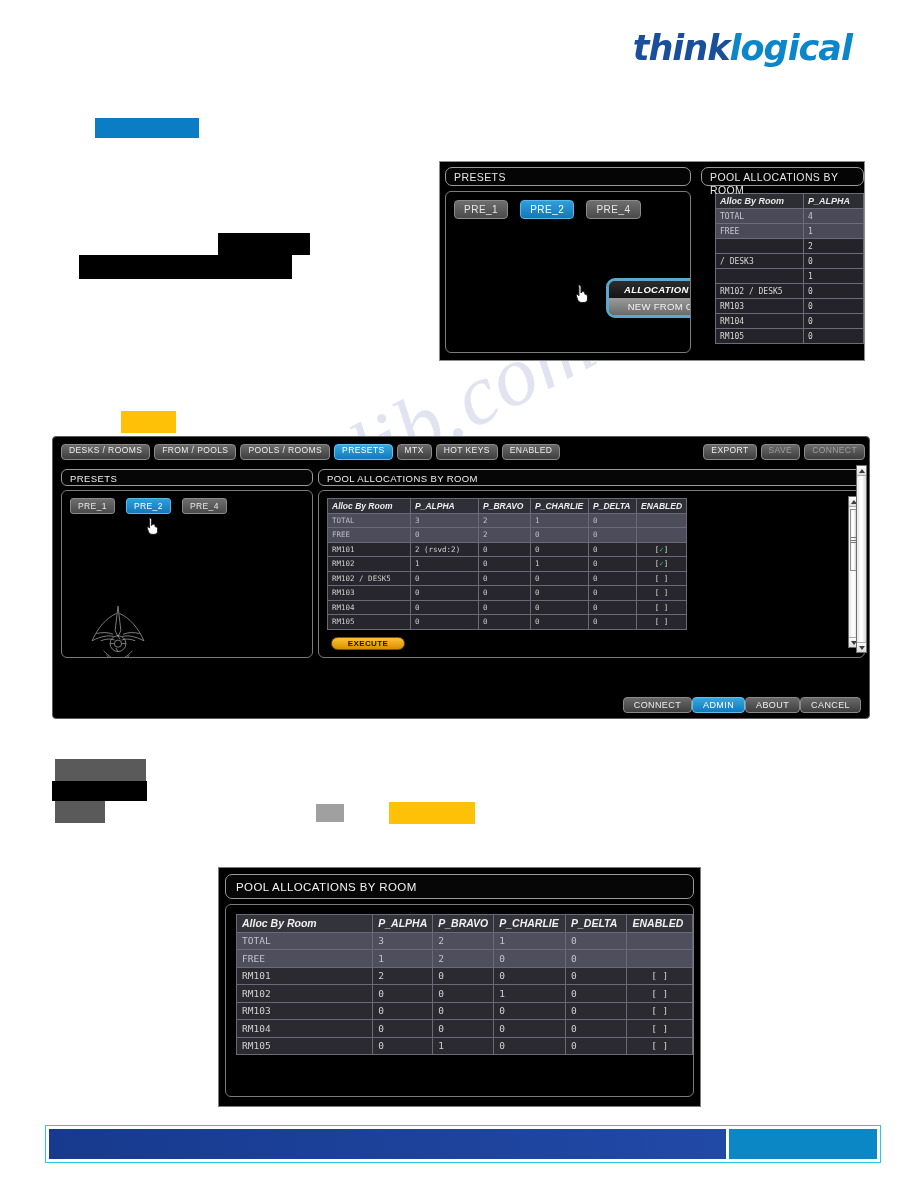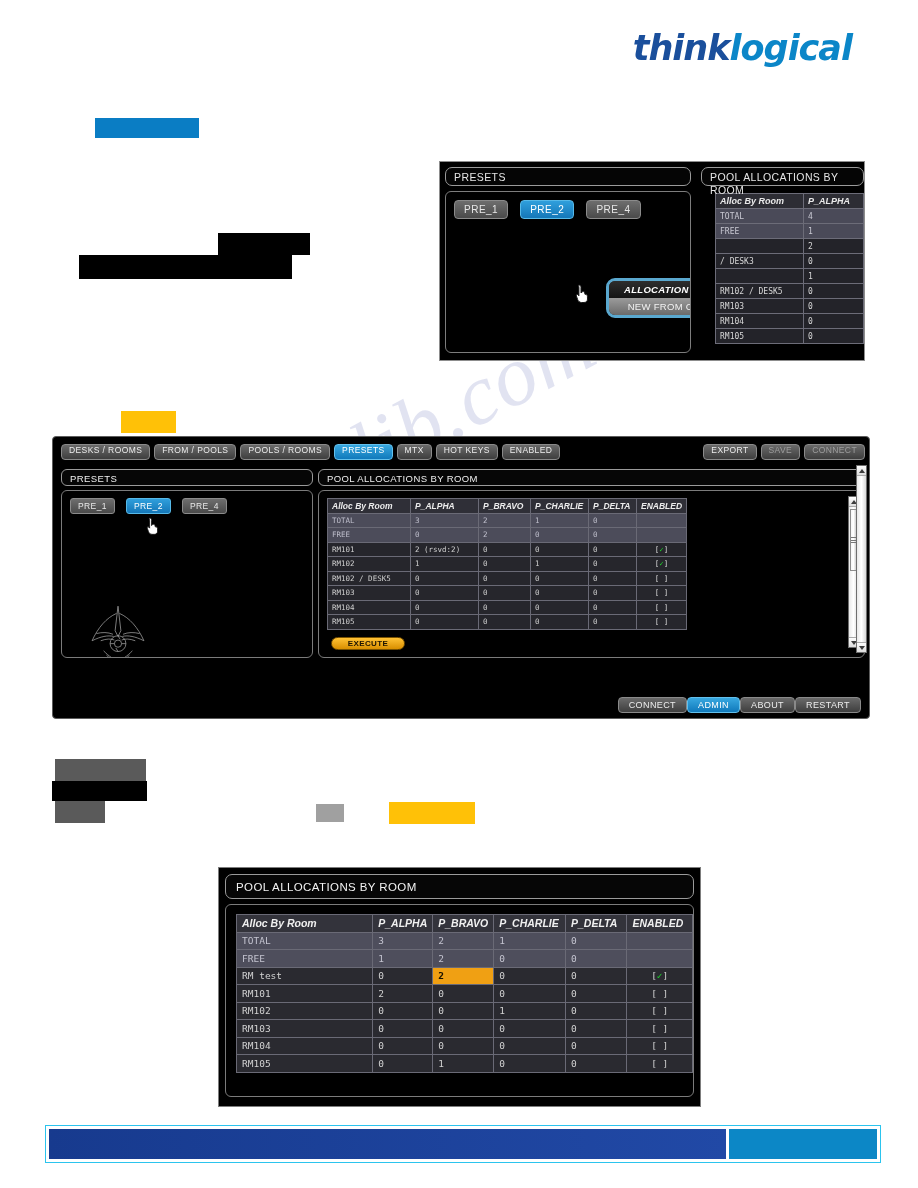--- a/index.html
+++ b/index.html
@@ -521,21 +521,21 @@
           </div>
         <div class="sb-arrow bot">
             <i></i>
           </div>
       </div>
 
       <div class="f2-foot" id="f2-foot">
           <div class="foot-btn">CONNECT</div>
           <div class="foot-btn sel">ADMIN</div>
           <div class="foot-btn">ABOUT</div>
-          <div class="foot-btn">RESTART</div>
+          <div class="foot-btn">CANCEL</div>
         </div>
     </div>
   </div>
 
   <div class="fig3">
     <div class="f3-head">POOL ALLOCATIONS BY ROOM</div>
     <div class="f3-body">
       <table class="tbl3" id="f3-table">
           <thead>
             <tr>
@@ -558,28 +558,20 @@
             </tr>
             <tr class="sum">
               <td>FREE</td>
               <td>1</td>
               <td class="red">2</td>
               <td>0</td>
               <td>0</td>
               <td class="ck"></td>
             </tr>
             <tr>
-              <td>RM test</td>
-              <td>0</td>
-              <td class="hl">2</td>
-              <td>0</td>
-              <td>0</td>
-              <td class="ck">[<span class="ck-on">✓</span>]</td>
-            </tr>
-            <tr>
               <td>RM101</td>
               <td>2</td>
               <td>0</td>
               <td>0</td>
               <td>0</td>
               <td class="ck">[ ]</td>
             </tr>
             <tr>
               <td>RM102</td>
               <td>0</td>

